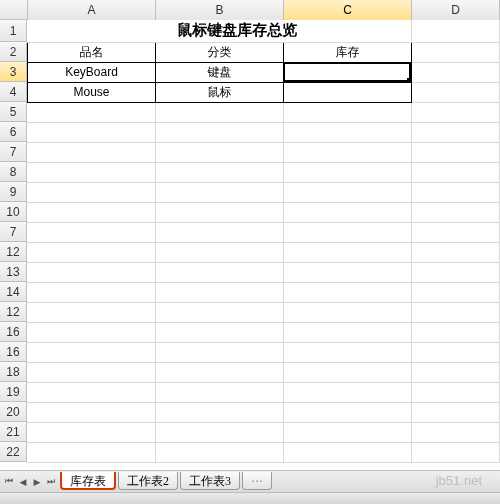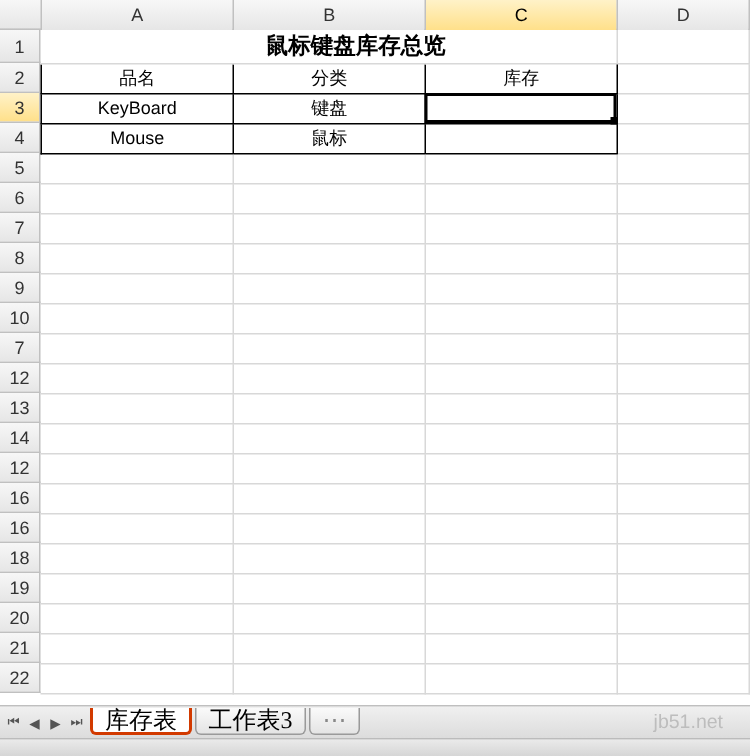--- a/index.html
+++ b/index.html
@@ -23,21 +23,21 @@
 .tbl-border-r { border-right: 1px solid #000 !important; }
 .tbl-border-b { border-bottom: 1px solid #000 !important; }
 .tbl-border-t { border-top: 1px solid #000 !important; }
 .tbl-border-l { border-left: 1px solid #000 !important; }
 .center { text-align: center; font-family: SimSun, Arial, serif; }
 .active-cell { position: absolute; border: 2px solid #000; background: transparent; pointer-events: none; }
 .active-cell::after { content: ""; position: absolute; right: -3px; bottom: -3px; width: 5px; height: 5px; background: #000; }
 .bottom-bar { position: absolute; left: 0; bottom: 0; width: 100%; height: 34px; }
 .tabs-row { display: flex; align-items: center; height: 22px; background: linear-gradient(#f0f0f0,#dcdcdc); border-top: 1px solid #bfbfbf; padding-left: 2px; }
 .nav-btn { width: 14px; height: 16px; margin: 0 0px; display: flex; align-items: center; justify-content: center; color: #555; font-size: 9px; cursor: pointer; }
-.tab { height: 18px; line-height: 18px; padding: 0 8px; margin-left: 2px; background: linear-gradient(#fafafa,#e4e4e4); border: 1px solid #9a9a9a; border-top: none; border-radius: 0 0 4px 4px; font-family: SimSun, serif; font-size: 16px; cursor: pointer; position: relative; top: -1px; }
+.tab { height: 18px; line-height: 18px; padding: 0 8px; margin-left: 2px; background: linear-gradient(#fafafa,#e4e4e4); border: 1px solid #9a9a9a; border-top: none; border-radius: 0 0 4px 4px; font-family: SimSun, serif; font-size: 12px; cursor: pointer; position: relative; top: -1px; }
 .tab.active { background: #fff; border: 2px solid #d23a00; border-top: none; color: #000; font-weight: normal; }
 .tab-ghost { color: #888; }
 .watermark { position: absolute; right: 18px; bottom: 16px; font-size: 13px; color: #bdbdbd; font-family: Arial, sans-serif; pointer-events: none; }
 .hscroll { height: 12px; background: linear-gradient(#eaeaea,#d6d6d6); border-top: 1px solid #bbb; }
 </style>
 </head>
 <body>
 
 <div class="sheet-area">
   <div class="col-headers">
@@ -218,18 +218,19 @@
   </div>
 </div>
 
 <div class="bottom-bar">
   <div class="tabs-row">
     <div class="nav-btn">⏮</div>
     <div class="nav-btn">◀</div>
     <div class="nav-btn">▶</div>
     <div class="nav-btn">⏭</div>
     <div class="tab active">库存表</div>
+    <div class="tab">工作表2</div>
     <div class="tab">工作表3</div>
     <div class="tab tab-ghost">⋯</div>
   </div>
   <div class="hscroll"></div>
   <div class="watermark">jb51.net</div>
 </div>
 
 </body></html>

